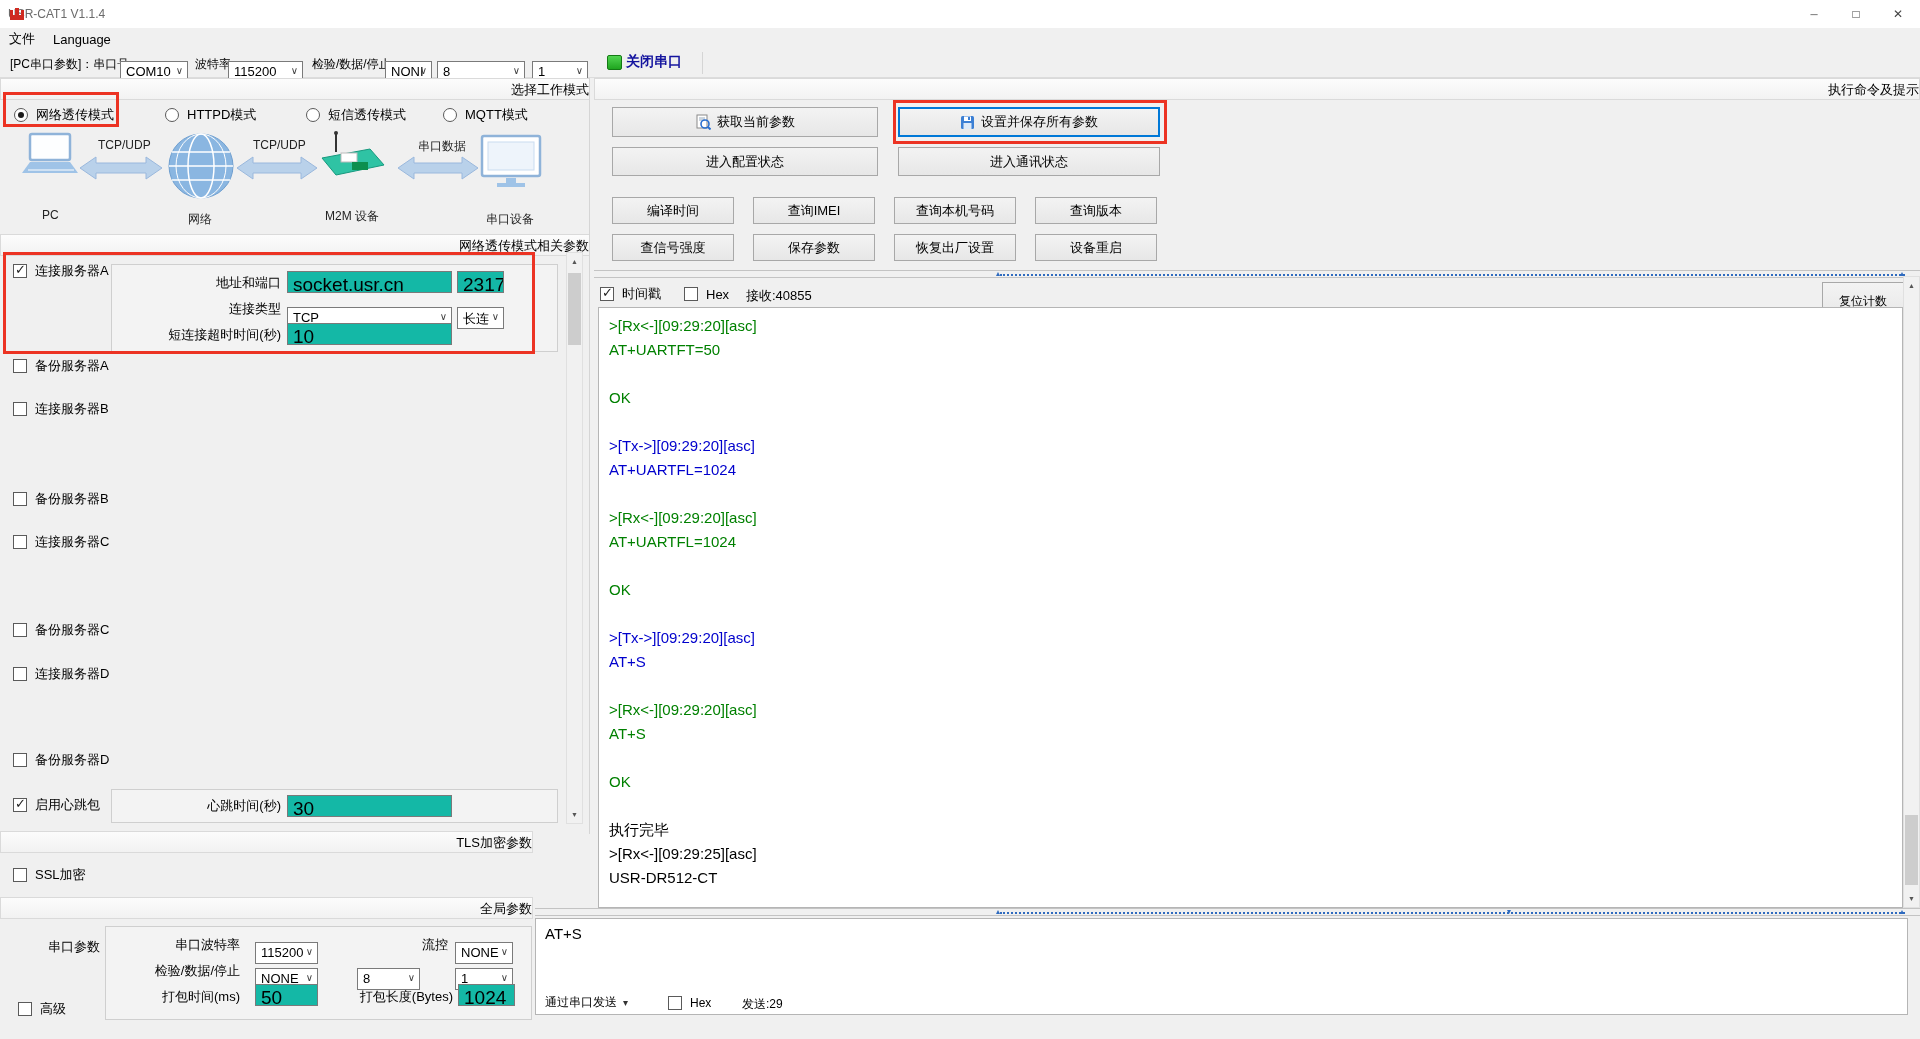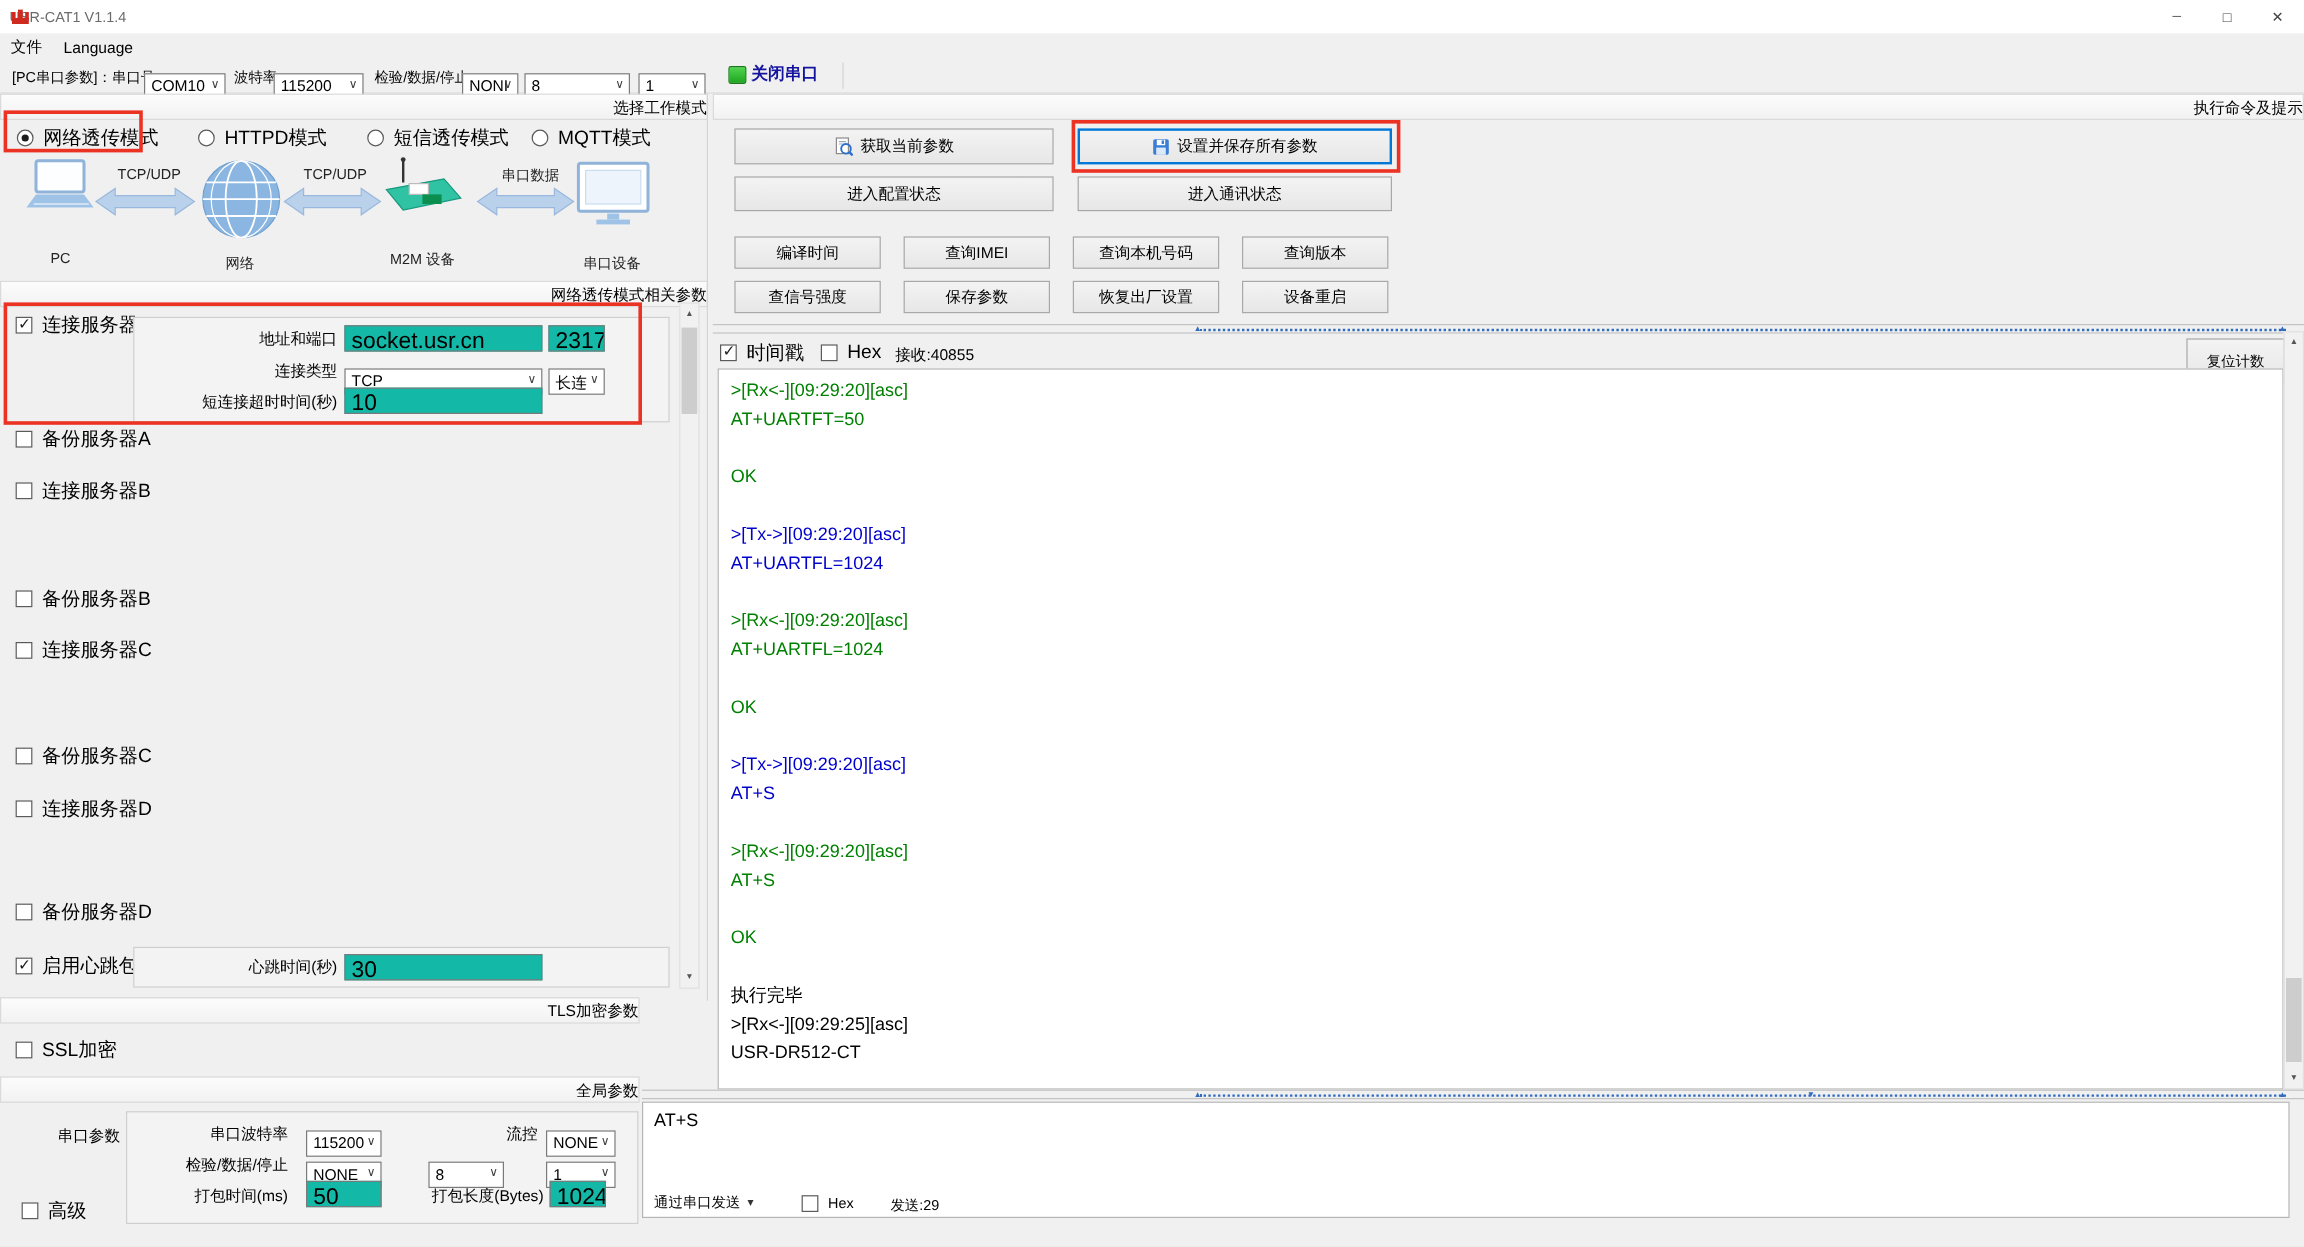--- a/index.html
+++ b/index.html
@@ -24,21 +24,21 @@
     padding:2px 5px 0 5px;box-sizing:border-box;overflow:hidden;white-space:nowrap;}
   .greenled{position:absolute;width:13px;height:13px;background:linear-gradient(#51d551,#1fa51f);border:1px solid #157a15;border-radius:2px;}
   .closeport{position:absolute;font-size:14px;font-weight:bold;color:#14149e;white-space:nowrap;}
   .vsep{position:absolute;width:1px;background:#d5d5d5;}
   
   .sect{position:absolute;height:22px;line-height:21px;padding-left:8px;background:linear-gradient(#fcfcfc,#f2f2f2);
     border:1px solid #dadada;box-sizing:border-box;font-size:13px;white-space:nowrap;text-align:right;}
   
   .redbox{position:absolute;border:3px solid #ec3323;box-sizing:border-box;pointer-events:none;z-index:50;}
   
-  .hrow{position:absolute;display:flex;align-items:center;gap:8px;height:18px;font-size:16px;white-space:nowrap;}
+  .hrow{position:absolute;display:flex;align-items:center;gap:8px;height:18px;font-size:13px;white-space:nowrap;}
   .ck{width:14px;height:14px;background:#fff;border:1px solid #5a5a5a;box-sizing:border-box;position:relative;flex:0 0 auto;}
   .ck.on::after{content:"✓";position:absolute;left:1px;top:-3px;font-size:13px;font-weight:bold;color:#1c1c1c;}
   .radio{width:14px;height:14px;border:1px solid #5a5a5a;border-radius:50%;background:#fff;box-sizing:border-box;position:relative;flex:0 0 auto;}
   .radio.on::after{content:"";position:absolute;left:3px;top:3px;width:6px;height:6px;border-radius:50%;background:#1c1c1c;}
   .rl{position:absolute;text-align:right;font-size:13px;white-space:nowrap;line-height:18px;}
   .panel{position:absolute;border:1px solid #cfcfcf;background:#f3f3f3;box-sizing:border-box;}
   .diag-lbl{position:absolute;font-size:12px;color:#222;white-space:nowrap;}
   
   .btn{position:absolute;display:flex;align-items:center;justify-content:center;gap:6px;
     background:linear-gradient(#f3f3f3,#e7e7e7);border:1px solid #a8a8a8;font-size:13px;box-sizing:border-box;white-space:nowrap;}
@@ -238,21 +238,21 @@
   <div class="combo" style="left:255px;top:932px;width:63px"><span>115200</span></div>
   <span class="rl" style="left:398px;top:936px;width:50px">流控</span>
   <div class="combo" style="left:455px;top:932px;width:58px"><span>NONE</span></div>
   <span class="rl" style="left:120px;top:962px;width:120px">检验/数据/停止</span>
   <div class="combo" style="left:255px;top:958px;width:63px"><span>NONE</span></div>
   <div class="combo" style="left:357px;top:958px;width:63px"><span>8</span></div>
   <div class="combo" style="left:455px;top:958px;width:58px"><span>1</span></div>
   <span class="rl" style="left:140px;top:988px;width:100px">打包时间(ms)</span>
   <div class="tinput" style="left:255px;top:984px;width:63px"><span>50</span></div>
   <span class="rl" style="left:340px;top:988px;width:113px">打包长度(Bytes)</span>
-  <div class="tinput" style="left:458px;top:984px;width:47px"><span>1024</span></div>
+  <div class="tinput" style="left:458px;top:984px;width:57px"><span>1024</span></div>
   <div class="hrow" style="left:18px;top:1000px">
     <span class="ck"></span>
     <span>高级</span>
   </div>
 
   <div class="sect" style="left:594px;top:78px;width:1326px">执行命令及提示</div>
 
   <div class="btn" style="left:612px;top:107px;width:266px;height:30px">
     <svg width="16" height="16" viewBox="0 0 16 16">
       <rect x="2" y="1" width="10" height="13" fill="#ffffff" stroke="#8a8a8a"></rect>

